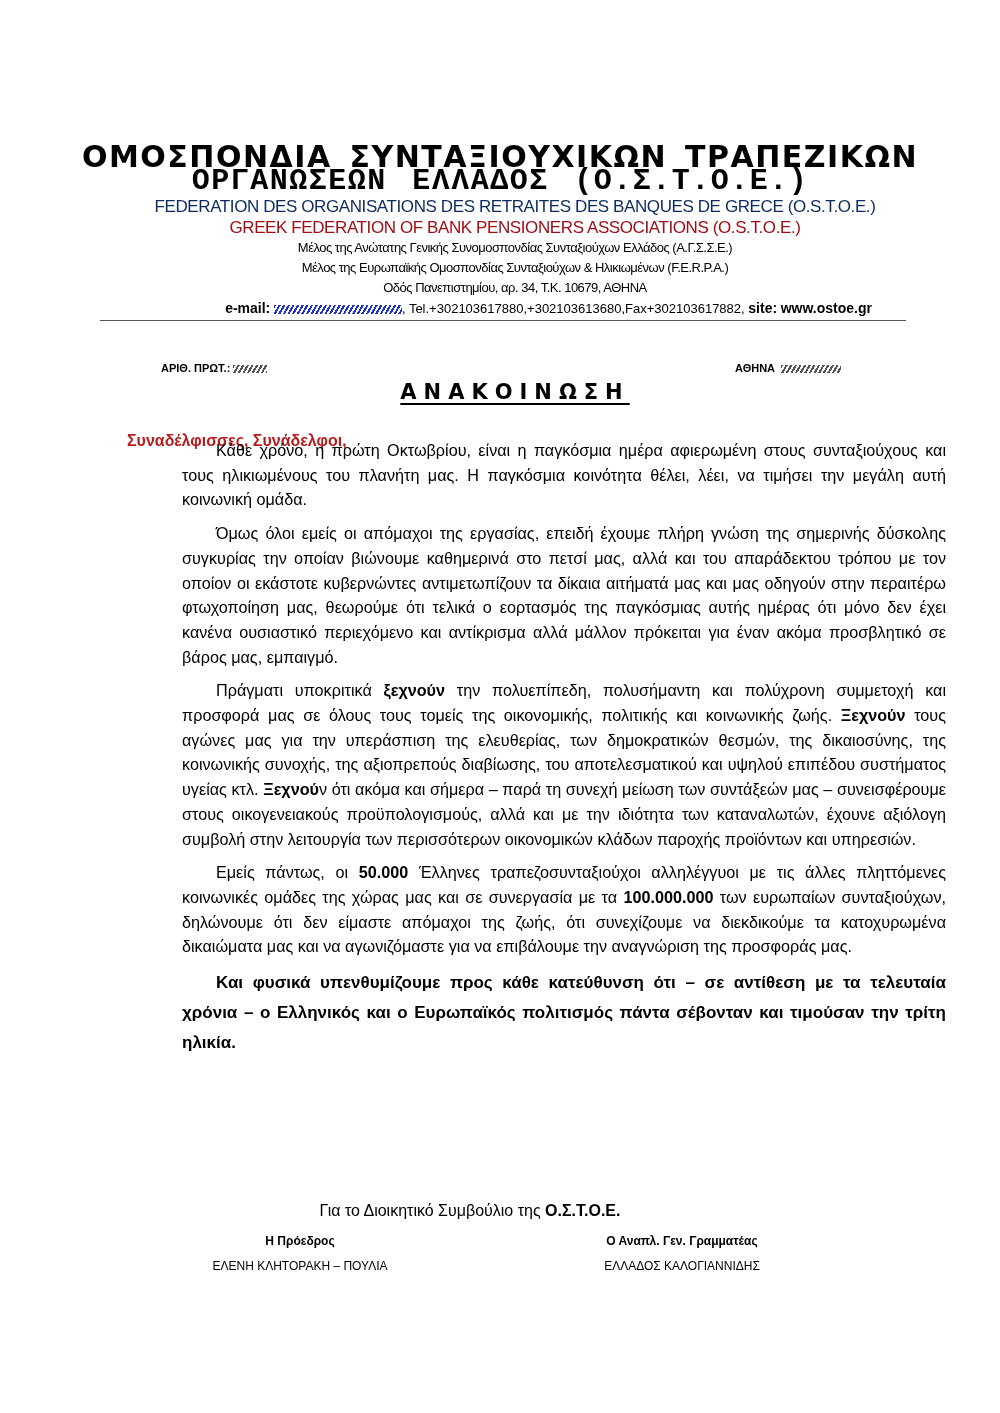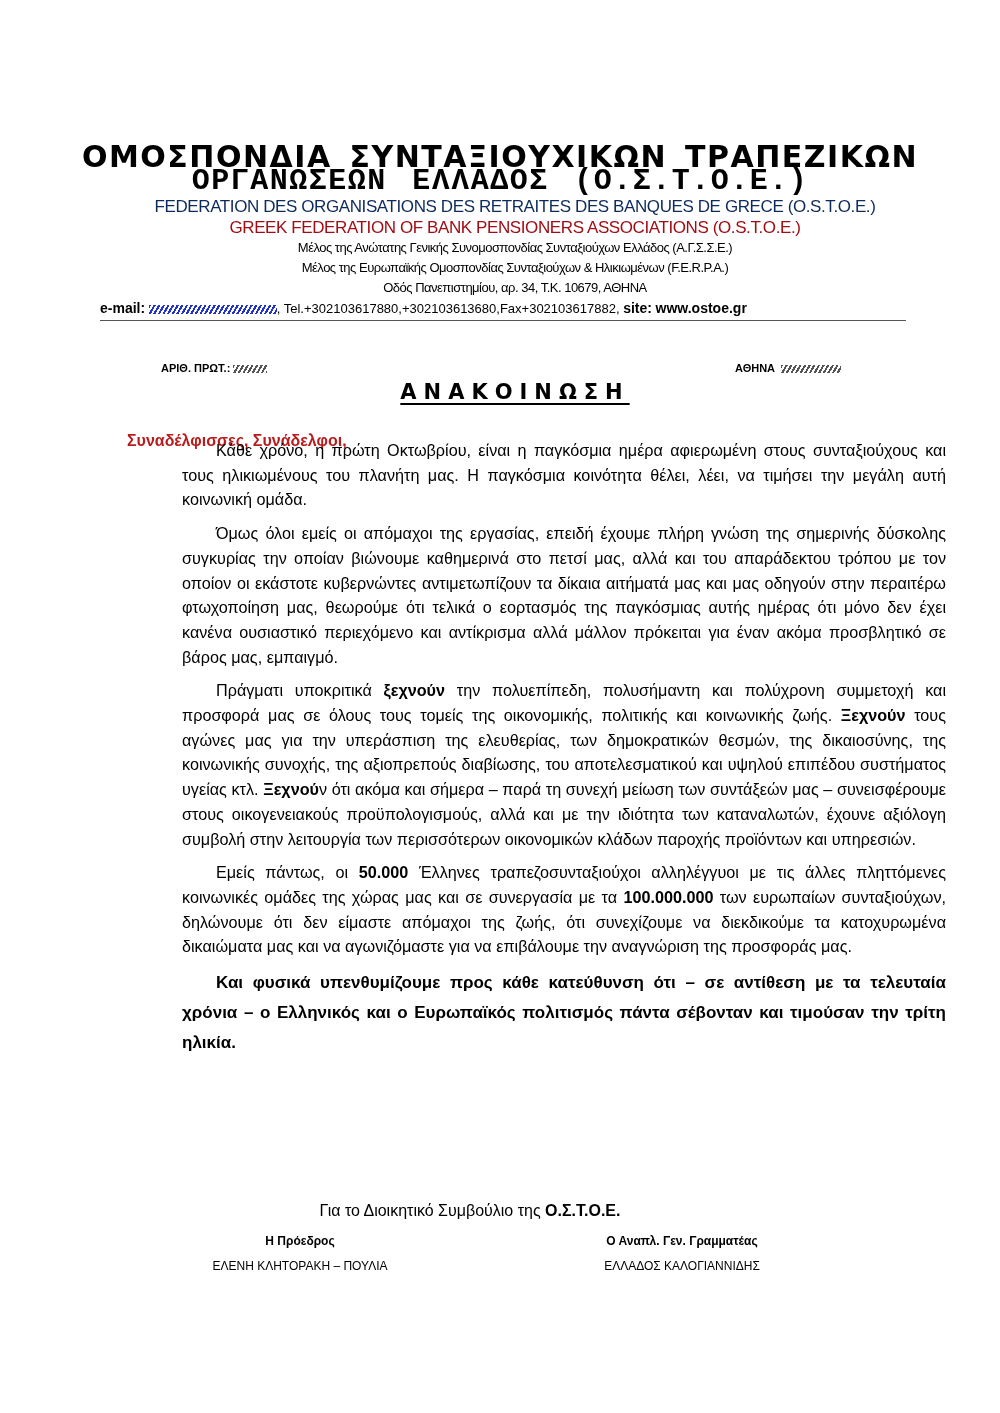--- a/index.html
+++ b/index.html
@@ -6,21 +6,21 @@
   body { width: 1000px; height: 1413px; position: relative; overflow: hidden;
          font-family: "Liberation Sans", sans-serif; color: #000; }
   .abs { position: absolute; }
   .center { text-align: center; }
 
   .org-gr { left: 0; width: 1000px; font-family: "DejaVu Sans", sans-serif; font-weight: bold;
             font-size: 30px; letter-spacing: 1.5px; word-spacing: 6px; line-height: 26px; }
   .org-fr { left: 0; width: 1030px; font-size: 17px; color: #0d2a5c; line-height: 20px; letter-spacing: -0.4px; }
   .org-en { left: 0; width: 1030px; font-size: 17px; color: #a10d15; line-height: 20px; letter-spacing: -0.4px; }
   .org-small { left: 0; width: 1030px; font-size: 13px; line-height: 20px; letter-spacing: -0.5px; }
-  .contact { left: 100px; width: 810px; font-size: 13px; line-height: 20px; padding-right: 22px; box-sizing: border-box; }
+  .contact { left: 84px; width: 810px; font-size: 13px; line-height: 20px; text-align: right; padding-right: 22px; box-sizing: border-box; }
   .contact b { font-weight: bold; font-size: 14px; }
   .rule { left: 100px; width: 806px; top: 320px; height: 0; border-top: 1px solid #555; }
 
   .redact { display: inline-block; height: 9px; vertical-align: middle;
             background: repeating-linear-gradient(120deg, #2233cc 0 2px, #ffffff 2px 4px); }
   .redact.gray { background: repeating-linear-gradient(120deg, #555 0 2px, #ffffff 2px 4px); height: 8px; }
 
   .meta { font-size: 11px; font-weight: bold; }
   .title { left: 0; width: 1030px; font-family: "DejaVu Sans", sans-serif; font-weight: bold;
            font-size: 21px; letter-spacing: 7px; }

